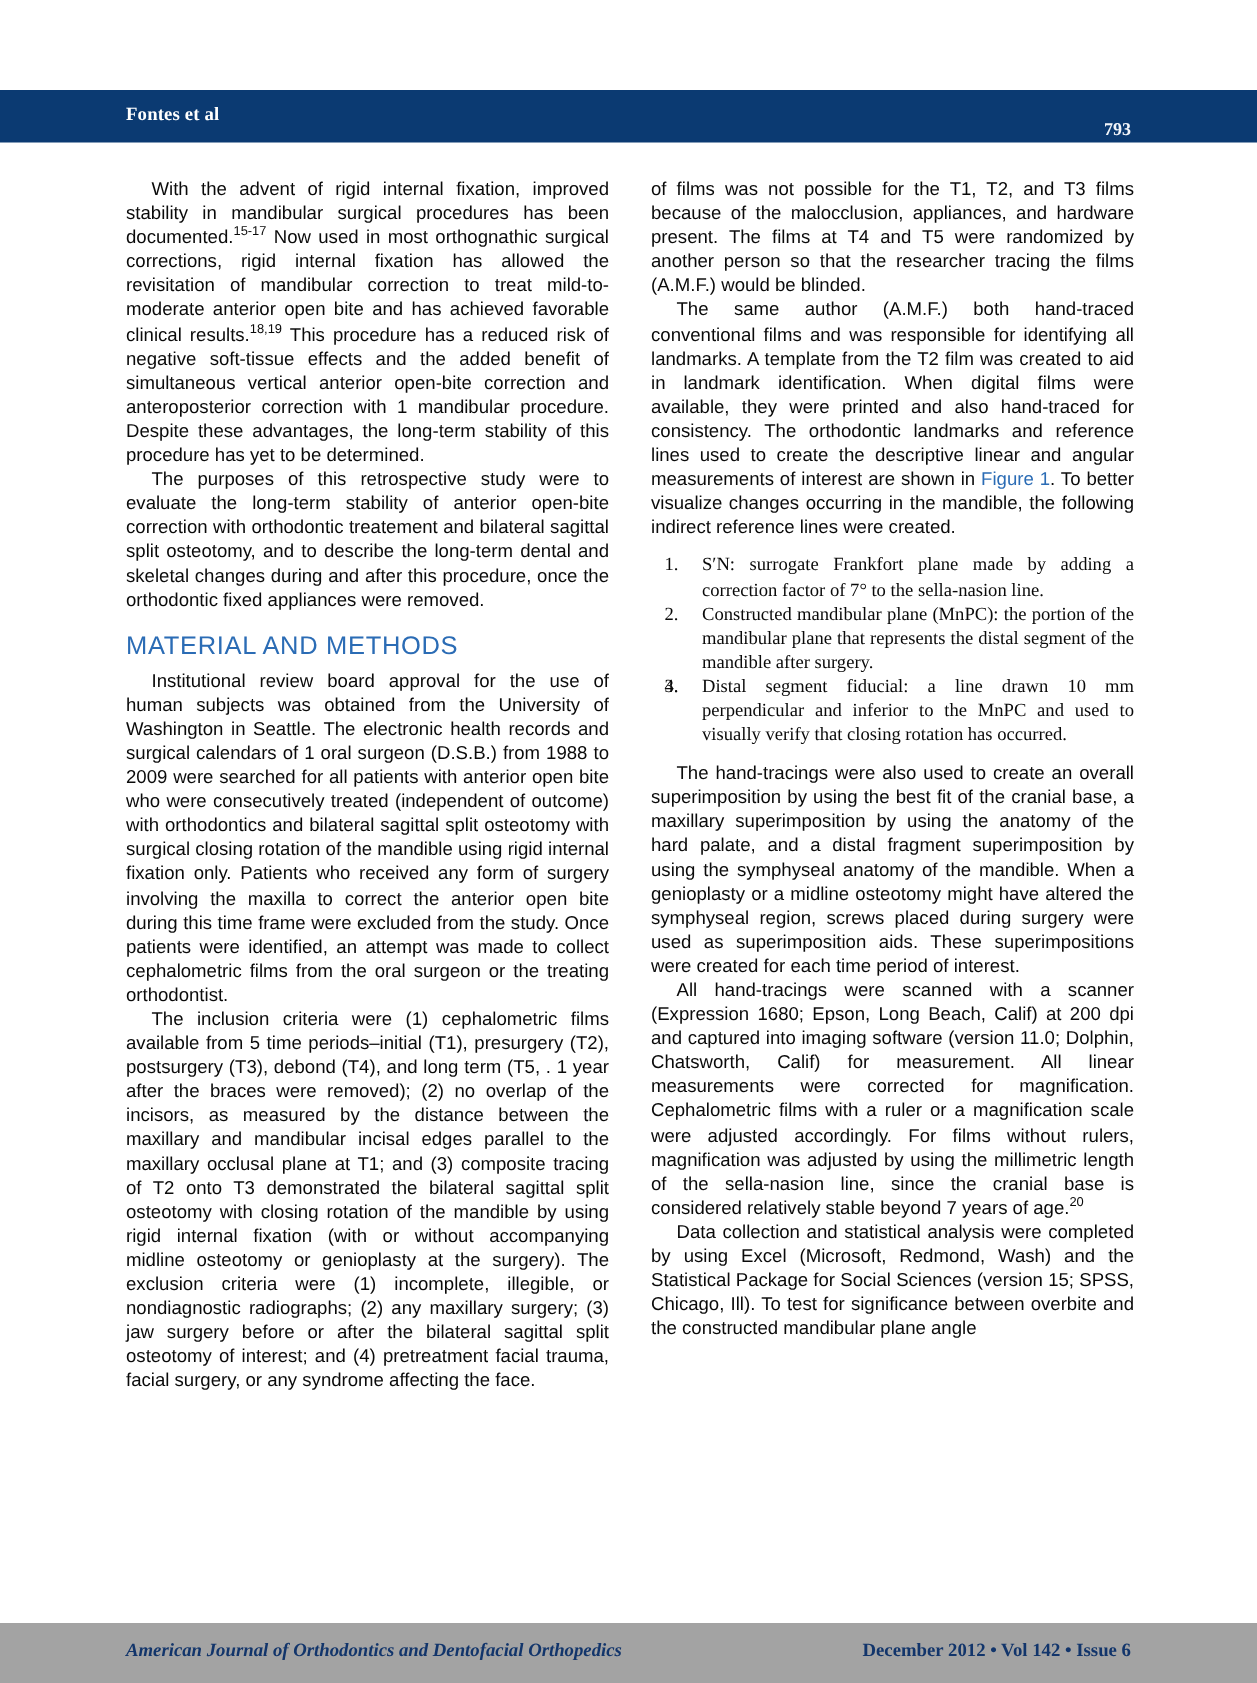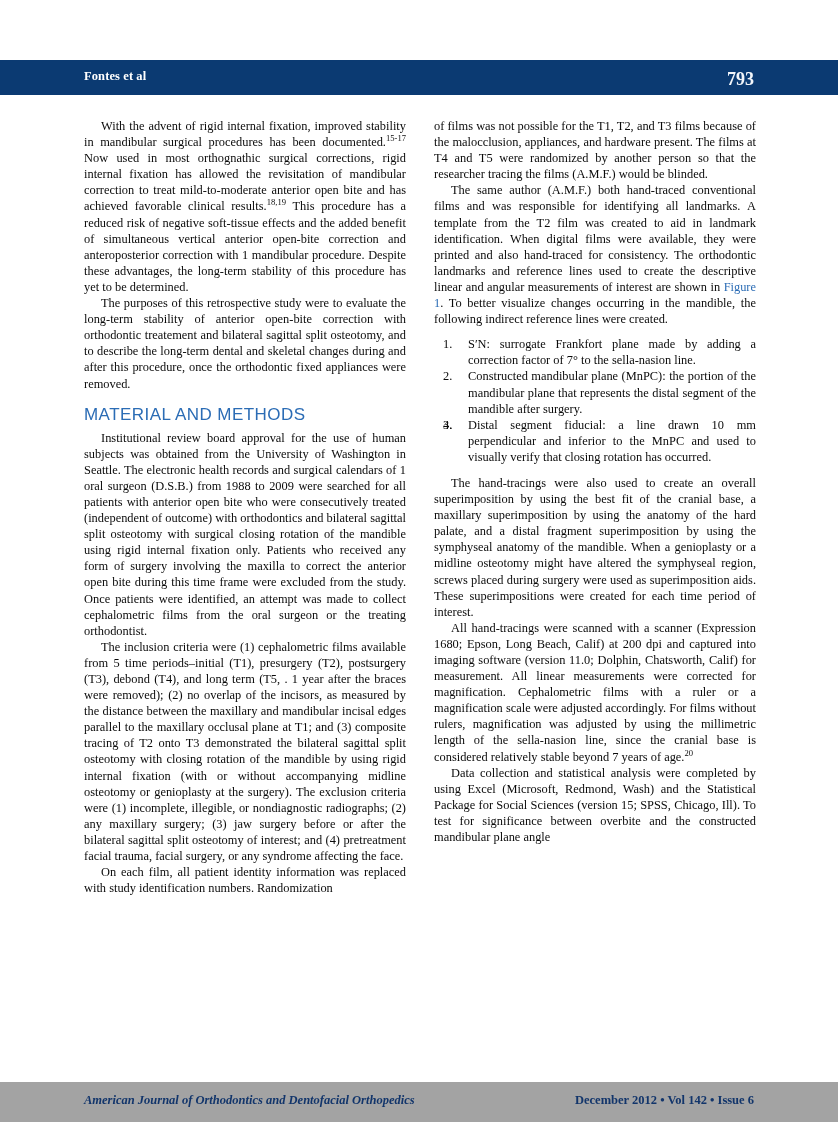--- a/index.html
+++ b/index.html
@@ -39,22 +39,22 @@
     top: 9px;
     font-size: 12.5px;
     font-weight: bold;
     letter-spacing: 0.1px;
     color: #ffffff;
     font-family: "Liberation Serif", "DejaVu Serif", serif;
   }
   .running-head-page {
     position: absolute;
     right: 84px;
-    top: 9px;
-    font-size: 18px;
+    top: 19px;
+    font-size: 12px;
     font-weight: bold;
     color: #f2f5fa;
     font-family: "Liberation Serif", "DejaVu Serif", serif;
   }
 
   
   .columns {
     position: absolute;
     left: 84px;
     top: 118px;
@@ -70,21 +70,21 @@
   .col-left  { left: 0; }
   .col-right { left: 350px; }
 
   p.body-par {
     margin: 0;
     font-size: 12.4px;
     line-height: 16.1px;
     text-align: justify;
     text-indent: 17px;
     color: #0a0a0a;
-    font-family: Liberation Serif, serif;
+    font-family: Liberation Sans, sans-serif;
     hyphens: none;
   }
   p.body-par.noindent { text-indent: 0; }
 
   h2.section-head {
     margin: 13px 0 5px 0;
     font-size: 17px;
     font-weight: normal;
     letter-spacing: 0.45px;
     color: #2b6cb5;
@@ -180,21 +180,20 @@
       <div>
           <p class="body-par">With the advent of rigid internal fixation, improved stability in mandibular surgical procedures has been documented.<sup class="ref">15-17</sup> Now used in most orthognathic surgical corrections, rigid internal fixation has allowed the revisitation of mandibular correction to treat mild-to-moderate anterior open bite and has achieved favorable clinical results.<sup class="ref">18,19</sup> This procedure has a reduced risk of negative soft-tissue effects and the added benefit of simultaneous vertical anterior open-bite correction and anteroposterior correction with 1 mandibular procedure. Despite these advantages, the long-term stability of this procedure has yet to be determined.</p>
           <p class="body-par">The purposes of this retrospective study were to evaluate the long-term stability of anterior open-bite correction with orthodontic treatement and bilateral sagittal split osteotomy, and to describe the long-term dental and skeletal changes during and after this procedure, once the orthodontic fixed appliances were removed.</p>
         </div>
 
       <h2 class="section-head">MATERIAL AND METHODS</h2>
 
       <div>
           <p class="body-par">Institutional review board approval for the use of human subjects was obtained from the University of Washington in Seattle. The electronic health records and surgical calendars of 1 oral surgeon (D.S.B.) from 1988 to 2009 were searched for all patients with anterior open bite who were consecutively treated (independent of outcome) with orthodontics and bilateral sagittal split osteotomy with surgical closing rotation of the mandible using rigid internal fixation only. Patients who received any form of surgery involving the maxilla to correct the anterior open bite during this time frame were excluded from the study. Once patients were identified, an attempt was made to collect cephalometric films from the oral surgeon or the treating orthodontist.</p>
           <p class="body-par">The inclusion criteria were (1) cephalometric films available from 5 time periods–initial (T1), presurgery (T2), postsurgery (T3), debond (T4), and long term (T5, . 1 year after the braces were removed); (2) no overlap of the incisors, as measured by the distance between the maxillary and mandibular incisal edges parallel to the maxillary occlusal plane at T1; and (3) composite tracing of T2 onto T3 demonstrated the bilateral sagittal split osteotomy with closing rotation of the mandible by using rigid internal fixation (with or without accompanying midline osteotomy or genioplasty at the surgery). The exclusion criteria were (1) incomplete, illegible, or nondiagnostic radiographs; (2) any maxillary surgery; (3) jaw surgery before or after the bilateral sagittal split osteotomy of interest; and (4) pretreatment facial trauma, facial surgery, or any syndrome affecting the face.</p>
-          <p class="body-par">On each film, all patient identity information was replaced with study identification numbers. Randomization</p>
         </div>
     </div>
 
     <div class="col col-right">
       <div>
           <p class="body-par noindent">of films was not possible for the T1, T2, and T3 films because of the malocclusion, appliances, and hardware present. The films at T4 and T5 were randomized by another person so that the researcher tracing the films (A.M.F.) would be blinded.</p>
           <p class="body-par">The same author (A.M.F.) both hand-traced conventional films and was responsible for identifying all landmarks. A template from the T2 film was created to aid in landmark identification. When digital films were available, they were printed and also hand-traced for consistency. The orthodontic landmarks and reference lines used to create the descriptive linear and angular measurements of interest are shown in <a class="xref" href="#">Figure 1</a>. To better visualize changes occurring in the mandible, the following indirect reference lines were created.</p>
         </div>
 
       <ol class="numlist">

